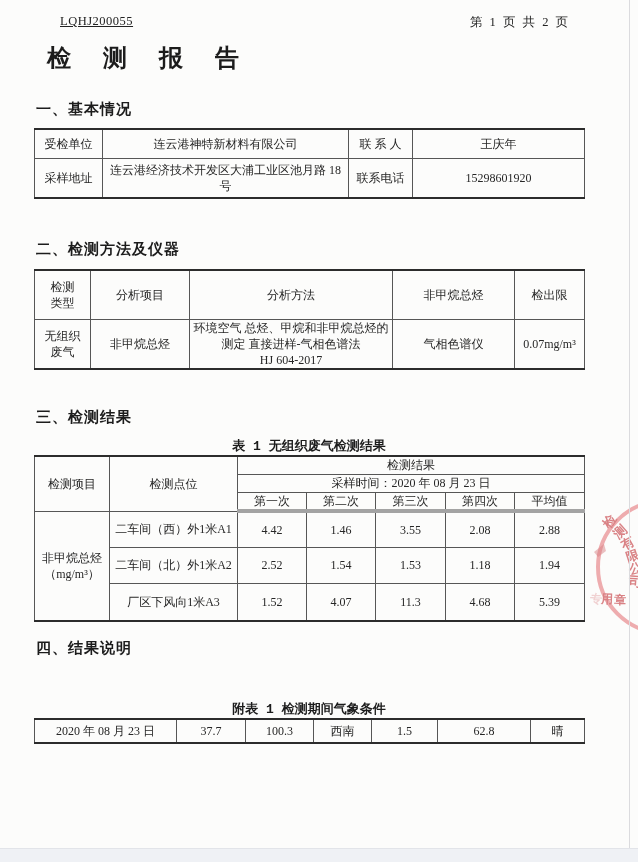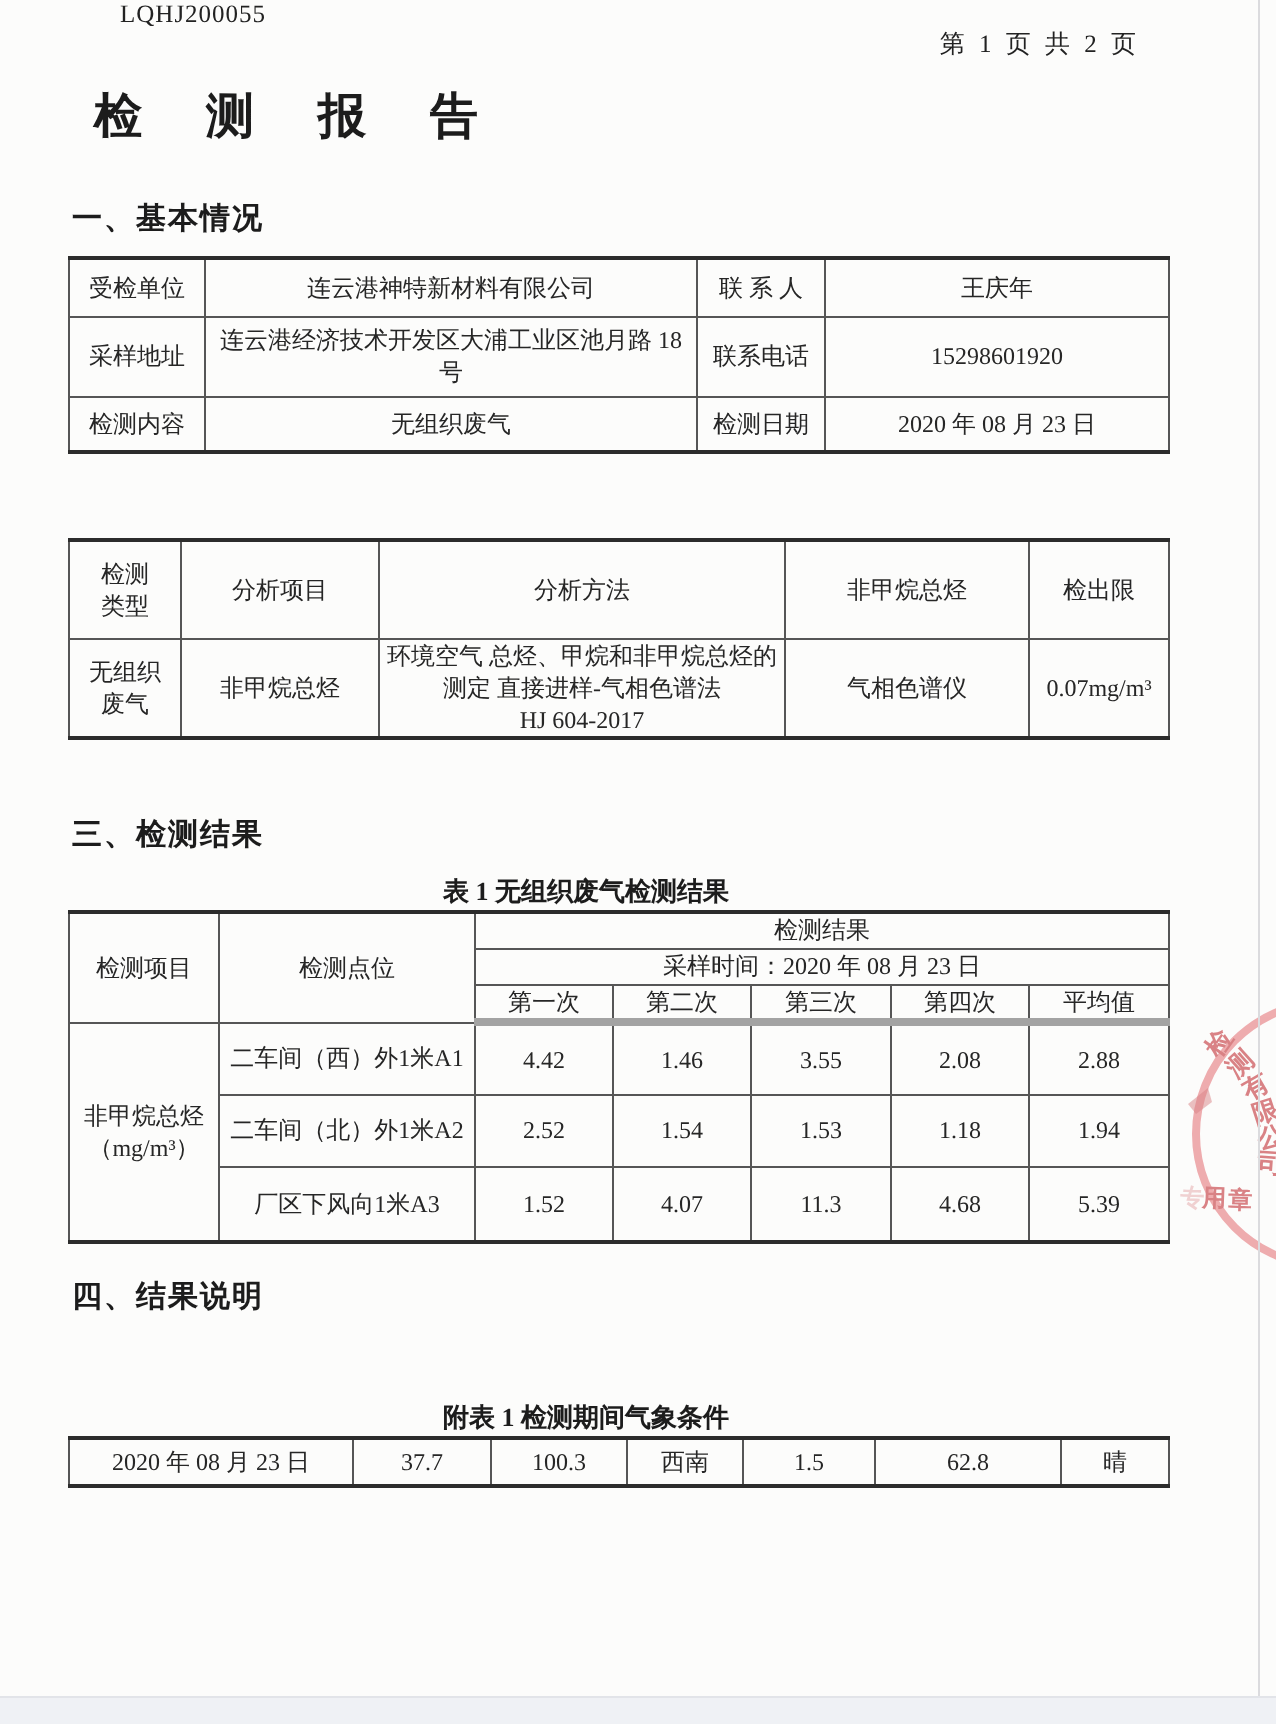--- a/index.html
+++ b/index.html
@@ -1,26 +1,26 @@
 <!DOCTYPE html>
 <html><head>
 <meta charset="utf-8">
 <style>
   html,body{margin:0;padding:0;background:#ffffff;}
   .page{
     position:relative;width:638px;height:862px;background:#fcfcfb;
     font-family:"Liberation Serif","DejaVu Serif",serif;color:#222;
     overflow:hidden;
   }
-  .doc-no{position:absolute;left:60px;top:0;font-size:12.5px;letter-spacing:.5px;}
+  .doc-no{position:absolute;left:60px;top:14px;font-size:12.5px;letter-spacing:.5px;text-decoration:underline;}
   .page-no{position:absolute;left:420px;top:14px;width:150px;text-align:right;font-size:12.5px;letter-spacing:2px;}
   .title{position:absolute;left:34px;top:42px;width:550px;margin:0;
          font-size:24px;font-weight:bold;letter-spacing:13px;padding-left:13px;box-sizing:border-box;color:#1c1c1c;}
   .sec-h{position:absolute;left:36px;font-size:15px;font-weight:bold;letter-spacing:1px;color:#1c1c1c;}
-  .tbl-title{position:absolute;left:18px;width:550px;text-align:center;font-size:13px;font-weight:bold;color:#1c1c1c;}
+  .tbl-title{position:absolute;left:34px;width:550px;text-align:center;font-size:13px;font-weight:bold;color:#1c1c1c;font-family:Liberation Mono, monospace;}
   table.tbl{position:absolute;left:34px;width:550px;border-collapse:collapse;table-layout:fixed;
             border-top:2px solid #2c2c2c;border-bottom:2px solid #2c2c2c;
             border-left:1px solid #565656;border-right:1px solid #565656;}
   table.tbl td{border:1px solid #565656;font-size:12px;text-align:center;padding:0 3px;
                line-height:1.35;color:#262626;overflow:hidden;}
   td.left{text-align:left;padding-left:8px;}
   td.pre{white-space:pre-line;}
   tr.thick-bottom td{border-bottom:4px solid #a3a3a3;}
   .right-edge{position:absolute;top:0;bottom:0;left:629px;width:1px;background:#dbdbde;}
   .bottom-edge{position:absolute;left:0;right:0;bottom:0;height:13px;background:#eff1f5;border-top:1px solid #e2e4e9;}
@@ -49,29 +49,24 @@
       <td class="left">连云港神特新材料有限公司</td>
       <td>联 系 人</td>
       <td class="left">王庆年</td>
     </tr>
     <tr style="height:40px">
       <td>采样地址</td>
       <td class="left">连云港经济技术开发区大浦工业区池月路 18号</td>
       <td>联系电话</td>
       <td class="left">15298601920</td>
     </tr>
-    <tr style="height:28px">
-      <td>检测内容</td>
-      <td class="left">无组织废气</td>
-      <td>检测日期</td>
-      <td class="left">2020 年 08 月 23 日</td>
-    </tr>
   </tbody>
     </table>
 
+  <div class="sec-h" style="top:240px">二、检测方法及仪器</div>
   <table class="tbl" style="top:269px">
     <colgroup>
         <col style="width:56px">
         <col style="width:99px">
         <col style="width:203px">
         <col style="width:122px">
         <col style="width:70px">
       </colgroup>
     <tbody>
         <tr style="height:49px">

